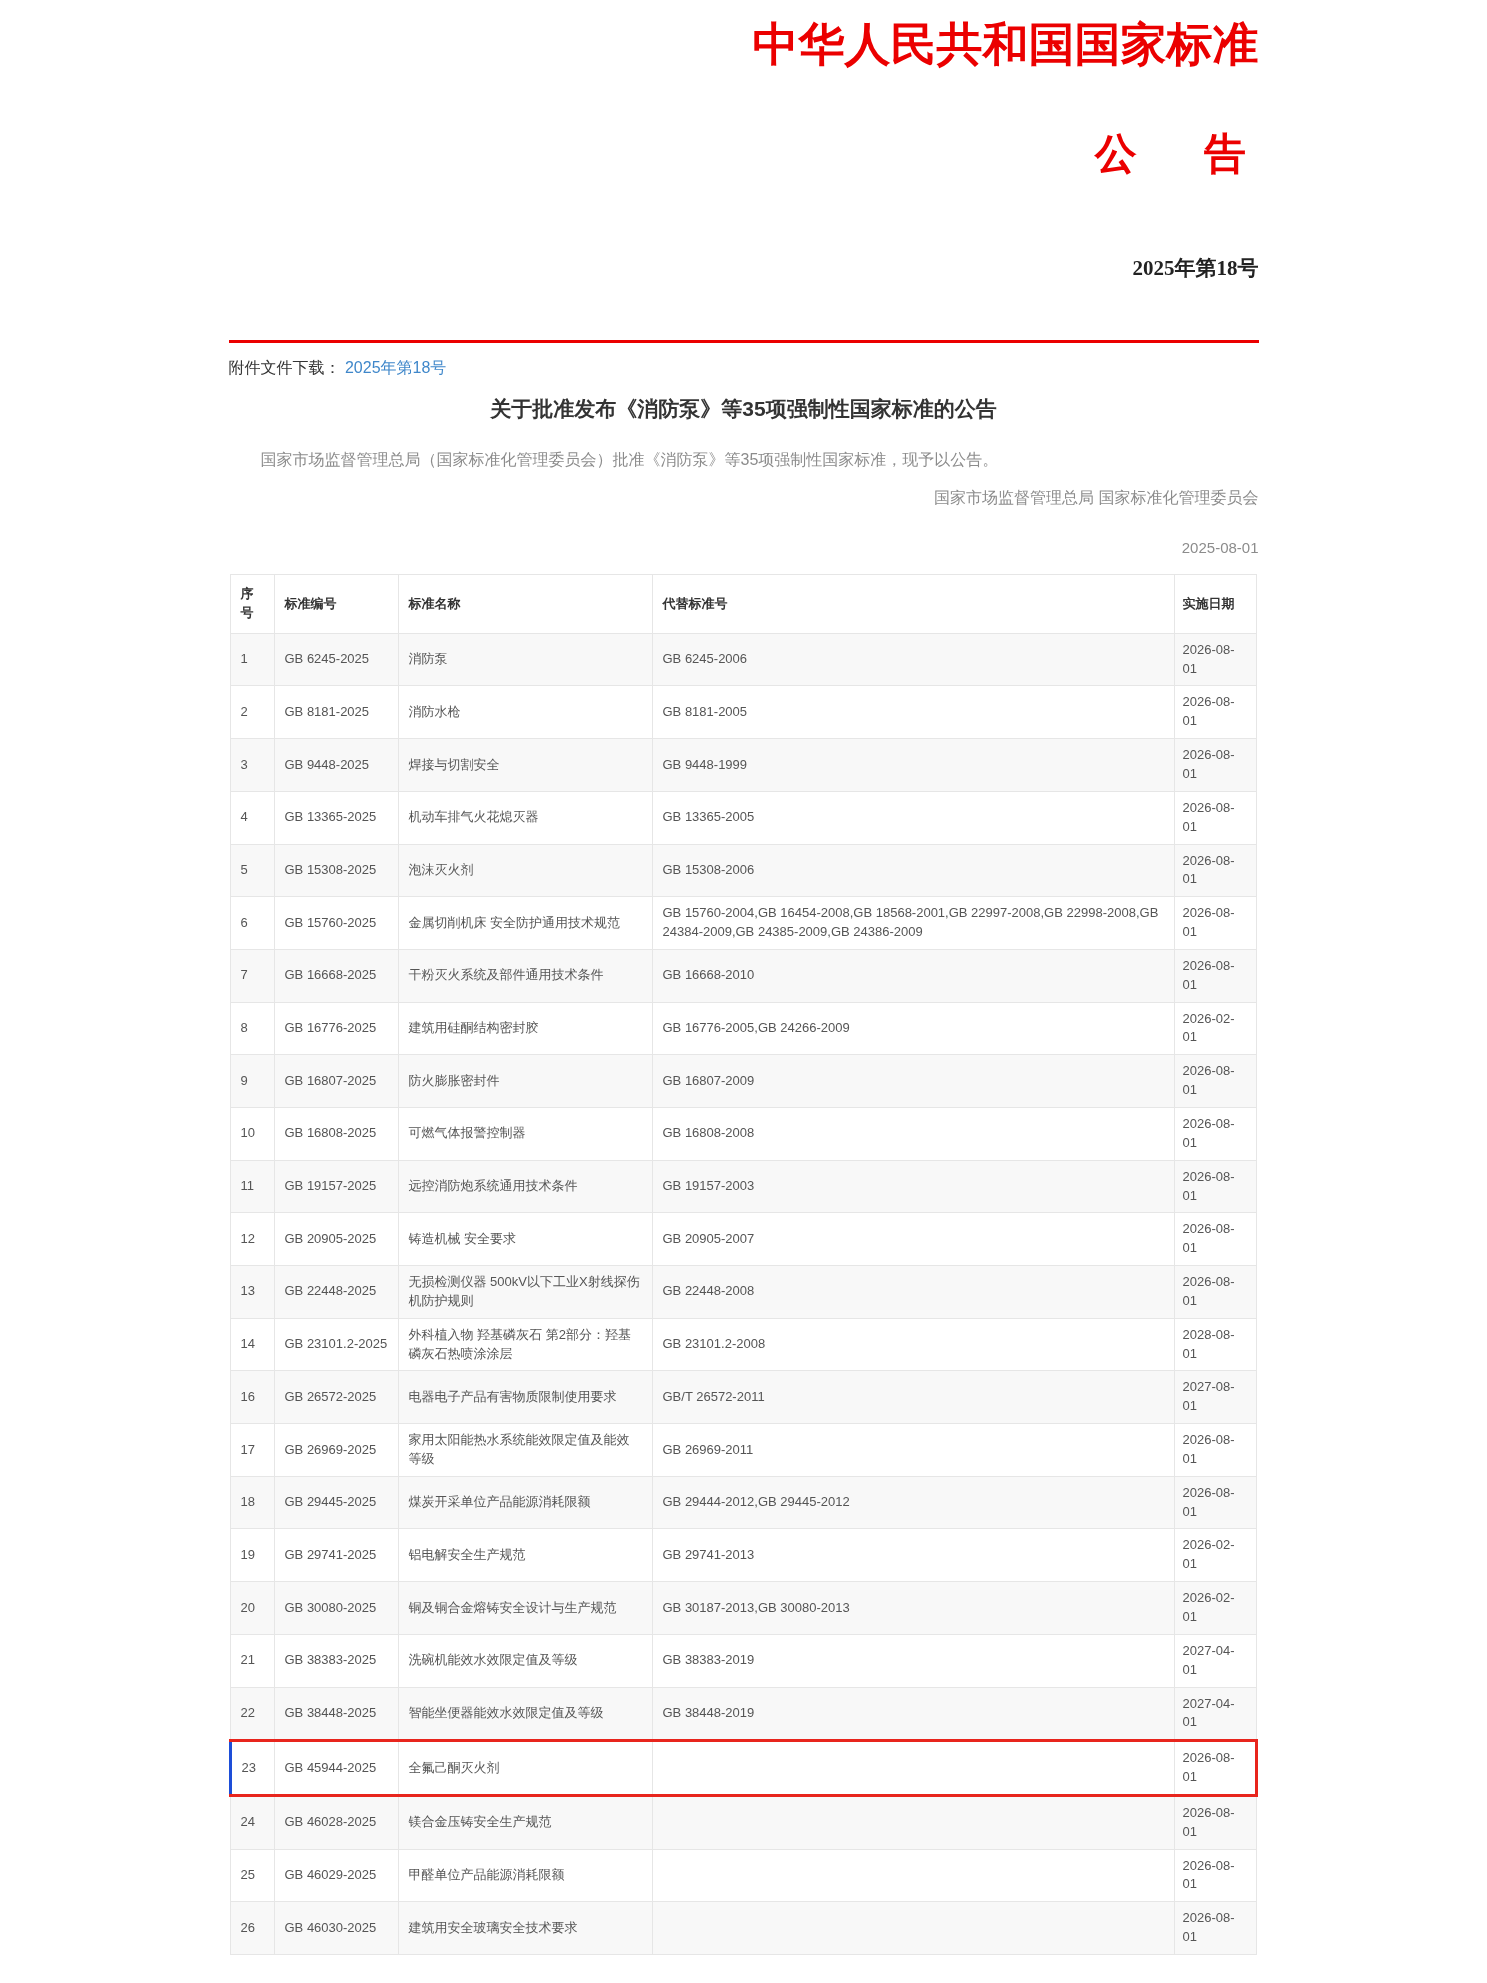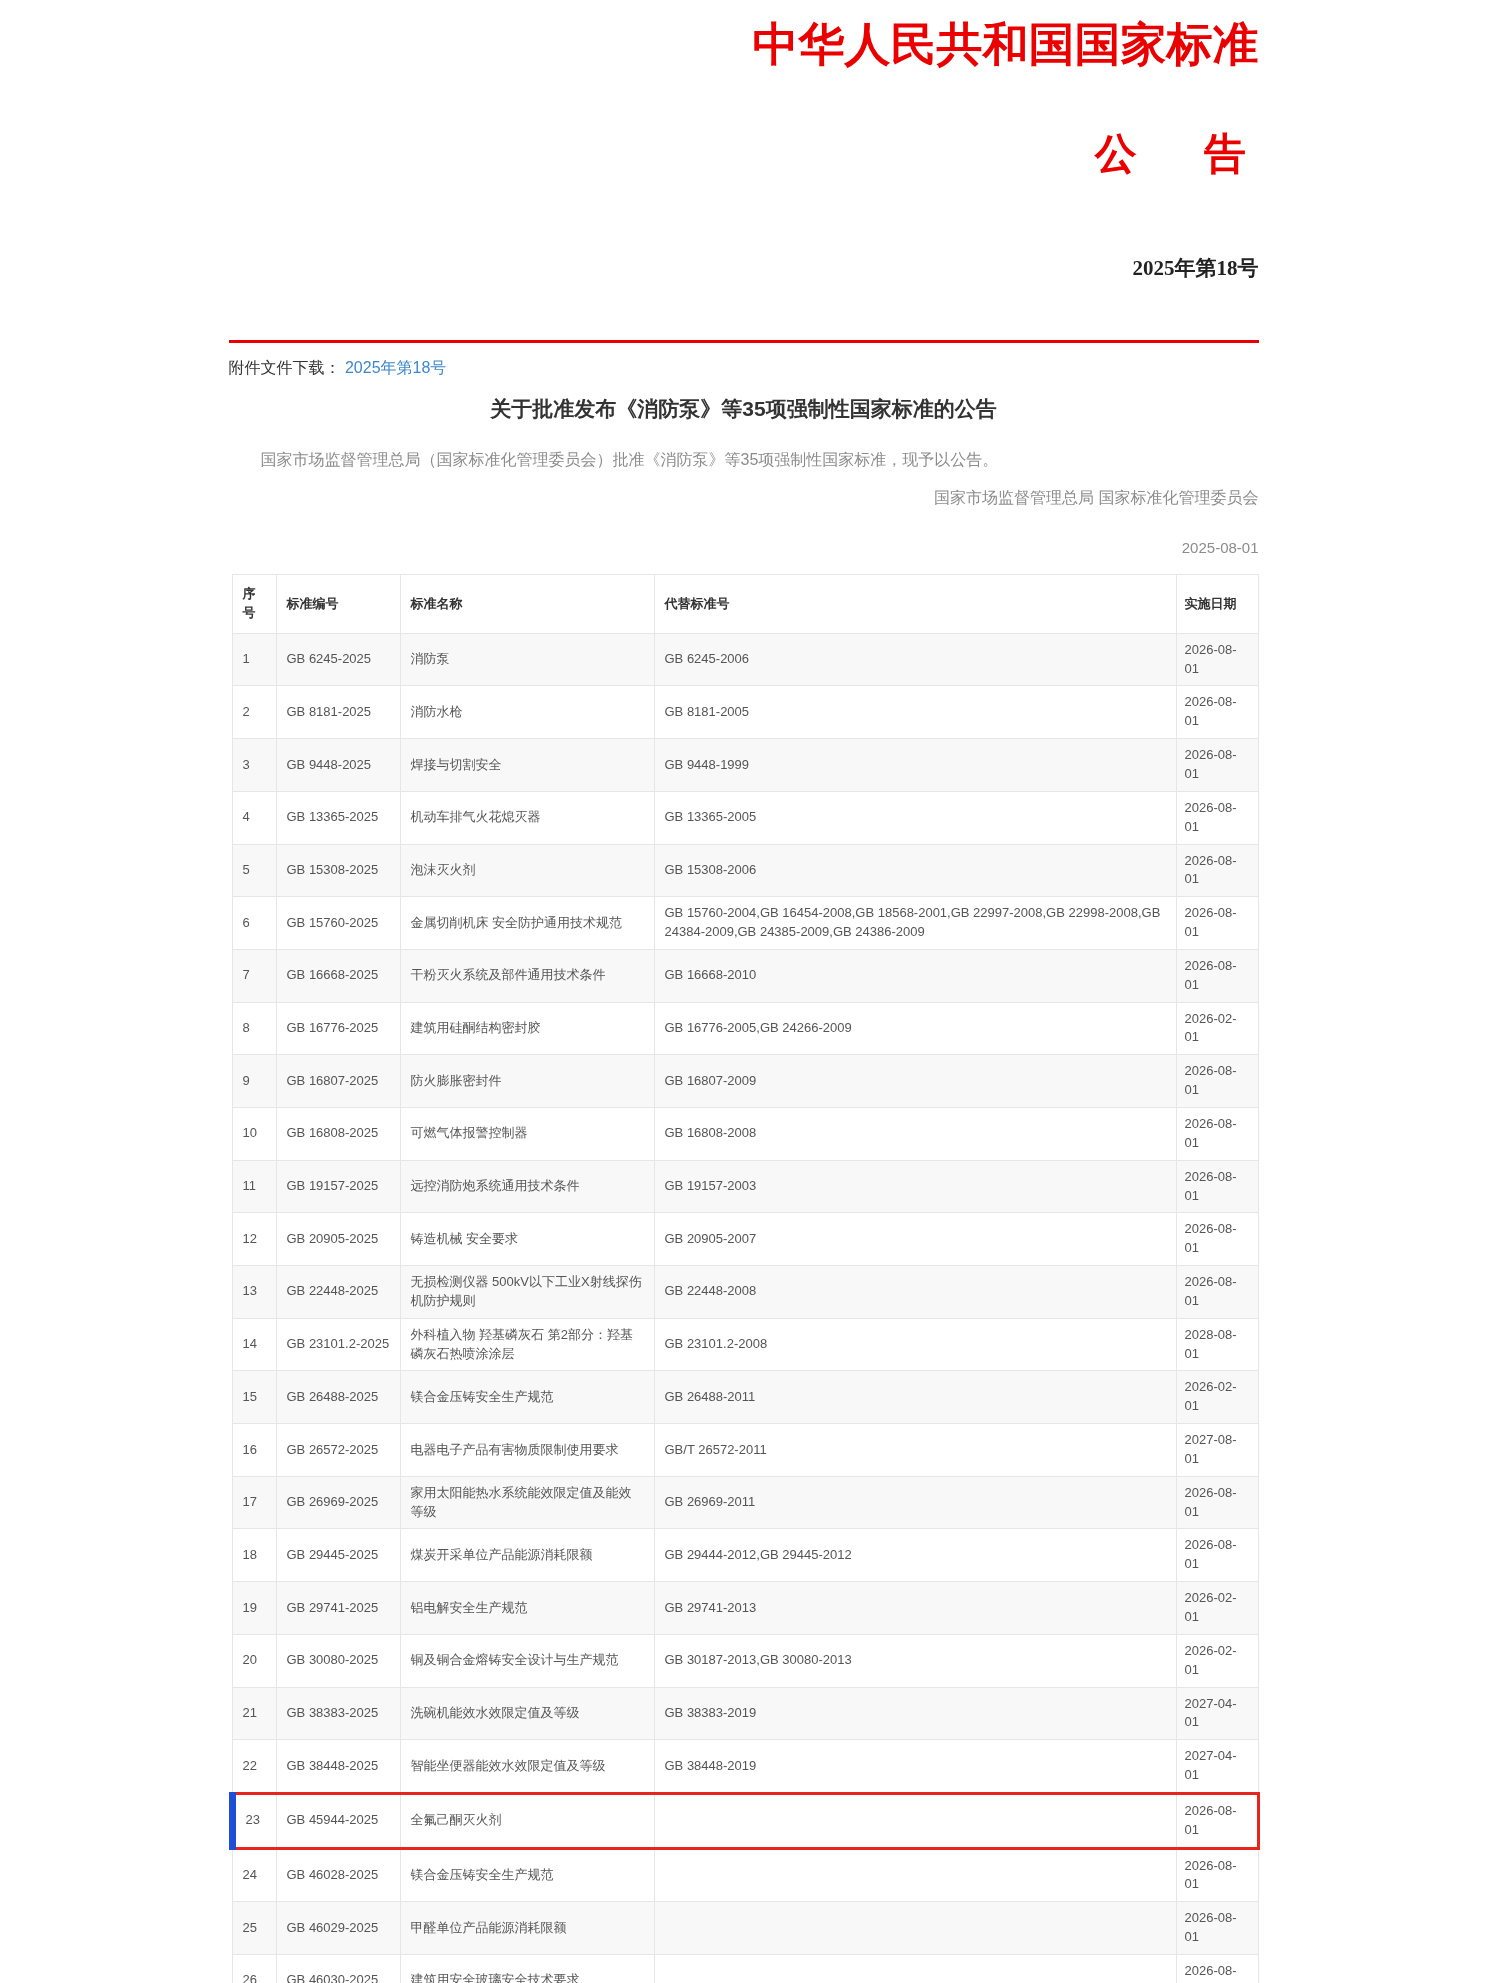--- a/index.html
+++ b/index.html
@@ -108,21 +108,21 @@
   .c-rep  { width: 522px; }
   .c-date { width: 82px; padding-left: 8px !important; padding-right: 8px !important; }
   td.c-name { color: #4a8fd3; cursor: pointer; }
 
   
   tr.highlighted { background: #ffffff !important; }
   tr.highlighted td {
     border-top: 3px solid #e8251d;
     border-bottom: 3px solid #e8251d;
   }
-  tr.highlighted td:first-child { border-left: 7px solid #1d4ed8; }
+  tr.highlighted td:first-child { border-left: 3px solid #1d4ed8; }
   tr.highlighted td:last-child  { border-right: 3px solid #e8251d; }
 </style>
 </head>
 <body>
 
 <div class="content">
 
   <div class="doc-header">
     <div class="main-title">中华人民共和国国家标准</div>
     <div class="sub-title">公　告</div>
@@ -245,27 +245,20 @@
     <td class="c-date">2026-08-01</td>
   </tr>
         <tr>
     <td class="c-no">14</td>
     <td class="c-code">GB 23101.2-2025</td>
     <td class="c-name">外科植入物 羟基磷灰石 第2部分：羟基磷灰石热喷涂涂层</td>
     <td class="c-rep">GB 23101.2-2008</td>
     <td class="c-date">2028-08-01</td>
   </tr>
         <tr>
-    <td class="c-no">15</td>
-    <td class="c-code">GB 26488-2025</td>
-    <td class="c-name">镁合金压铸安全生产规范</td>
-    <td class="c-rep">GB 26488-2011</td>
-    <td class="c-date">2026-02-01</td>
-  </tr>
-        <tr>
     <td class="c-no">16</td>
     <td class="c-code">GB 26572-2025</td>
     <td class="c-name">电器电子产品有害物质限制使用要求</td>
     <td class="c-rep">GB/T 26572-2011</td>
     <td class="c-date">2027-08-01</td>
   </tr>
         <tr>
     <td class="c-no">17</td>
     <td class="c-code">GB 26969-2025</td>
     <td class="c-name">家用太阳能热水系统能效限定值及能效等级</td>

